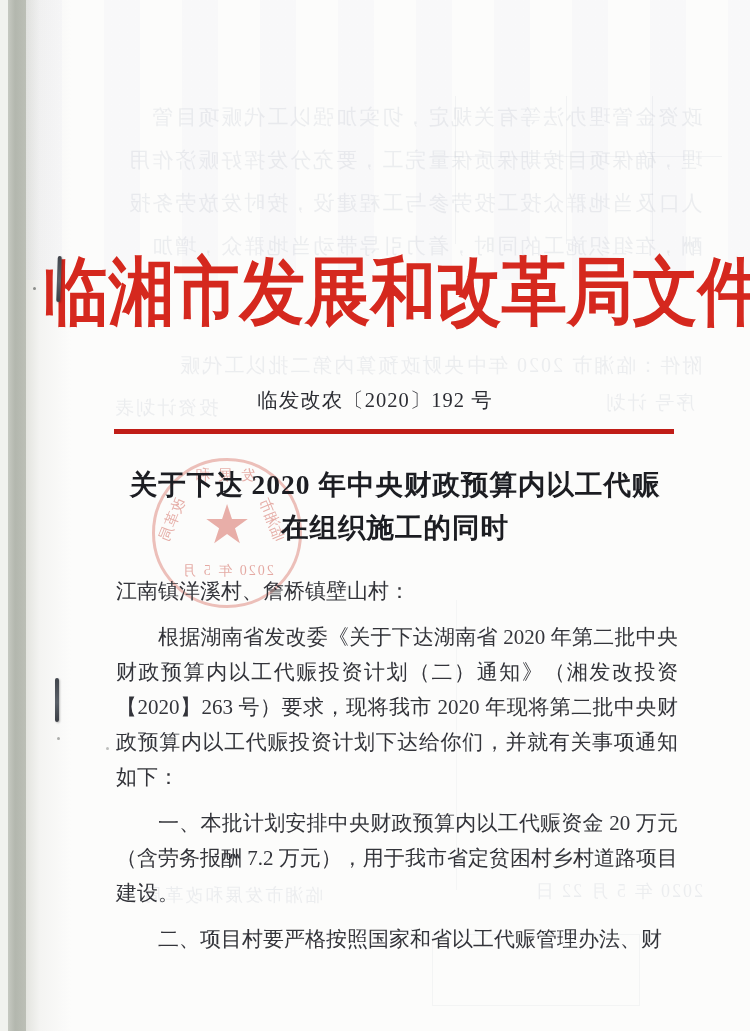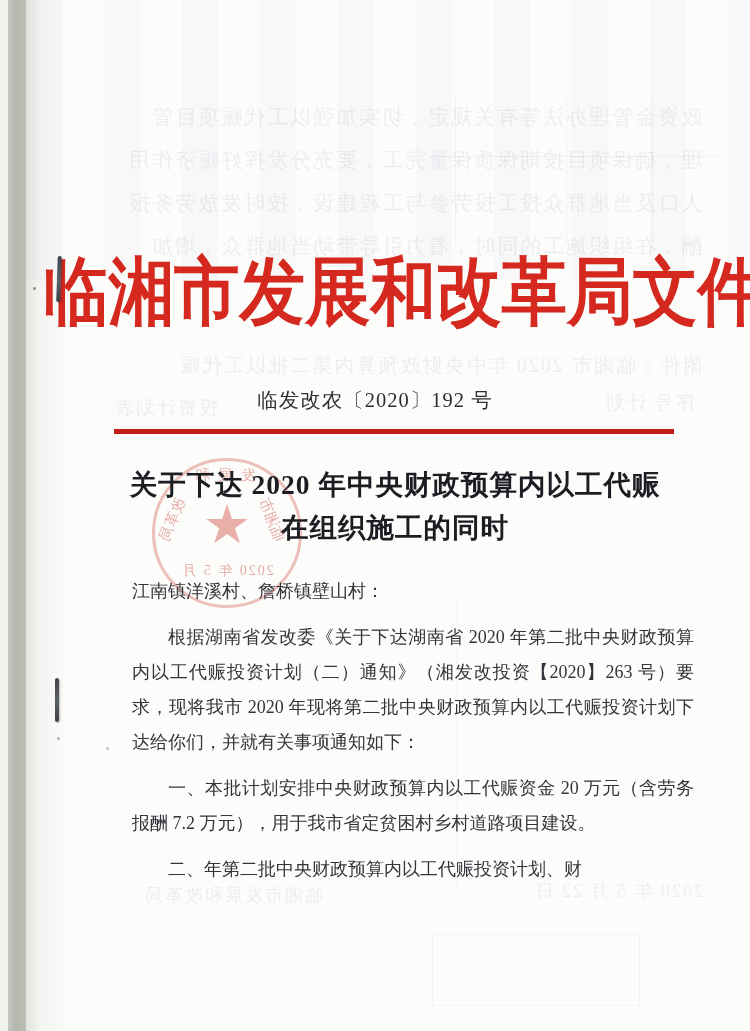--- a/index.html
+++ b/index.html
@@ -89,22 +89,22 @@
   .seal-arc{position:absolute;font-size:15px;color:rgba(200,70,58,.85);white-space:nowrap;}
   .seal-arc-left{left:8px;top:52px;transform:rotate(-68deg);}
   .seal-arc-top{left:46px;top:8px;letter-spacing:8px;}
   .seal-arc-right{right:-2px;top:52px;transform:rotate(68deg);}
   .seal-date{
     position:absolute;left:0;top:104px;width:150px;text-align:center;
     font-size:14px;color:rgba(200,70,58,.9);letter-spacing:2px;
   }
   
   .body-text{
-    position:absolute;left:132px;top:574px;width:562px;
-    color:var(--body-ink);font-size:18px;line-height:35px;
+    position:absolute;left:116px;top:574px;width:562px;
+    color:var(--body-ink);font-size:21px;line-height:35px;
     text-align:justify;
   }
   .addressee{margin-bottom:7px;}
   .body-text p{text-indent:2em;margin-top:11px;}
   
   .staple{
     position:absolute;width:4px;border-radius:2px;
     background:linear-gradient(180deg,#41454c,#5a6068 55%,#3a3e44);
     box-shadow:1px 1px 2px rgba(0,0,0,.25);
   }
@@ -157,20 +157,20 @@
 
 <div class="doc-title">
   <div>关于下达 2020 年中央财政预算内以工代赈</div>
   <div>在组织施工的同时</div>
 </div>
 
 <div class="body-text">
   <div class="addressee">江南镇洋溪村、詹桥镇壁山村：</div>
   <p>根据湖南省发改委《关于下达湖南省 2020 年第二批中央财政预算内以工代赈投资计划（二）通知》（湘发改投资【2020】263 号）要求，现将我市 2020 年现将第二批中央财政预算内以工代赈投资计划下达给你们，并就有关事项通知如下：</p>
   <p>一、本批计划安排中央财政预算内以工代赈资金 20 万元（含劳务报酬 7.2 万元），用于我市省定贫困村乡村道路项目建设。</p>
-  <p>二、年第二批中央财政预算内以工代赈投资计划、财</p>
+  <p>二、项目村要严格按照国家和省以工代赈管理办法、财</p>
 </div>
 
 <div class="staple staple-top"></div>
 <div class="staple staple-bottom"></div>
 <div class="speck speck-1"></div>
 <div class="speck speck-2"></div>
 <div class="speck speck-3"></div>
 
 </body></html>

